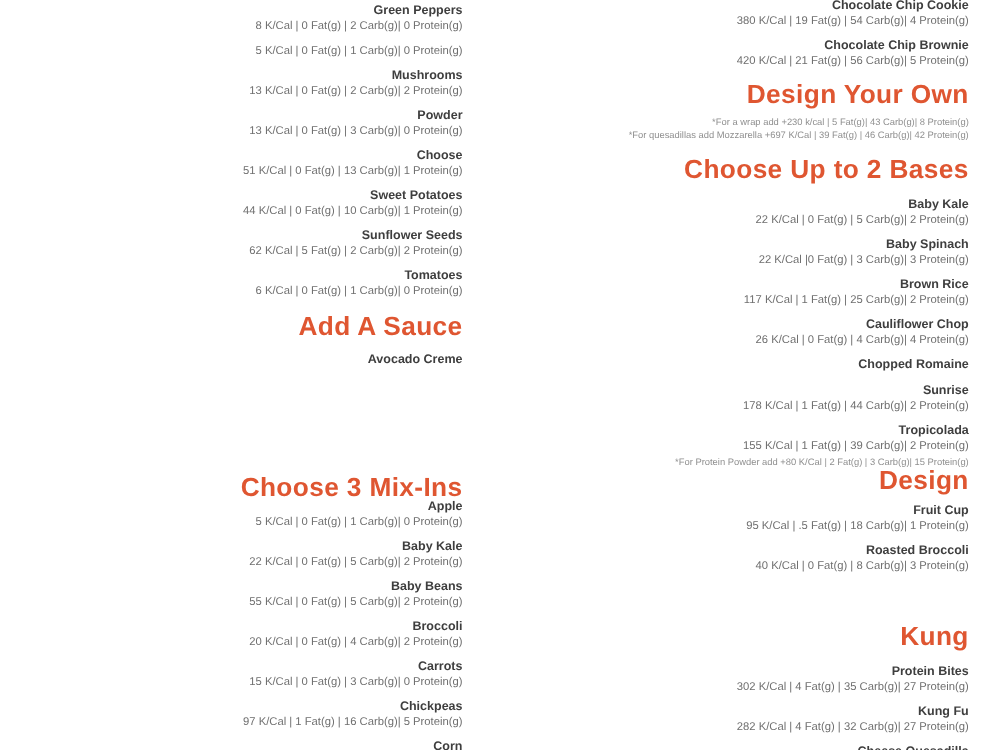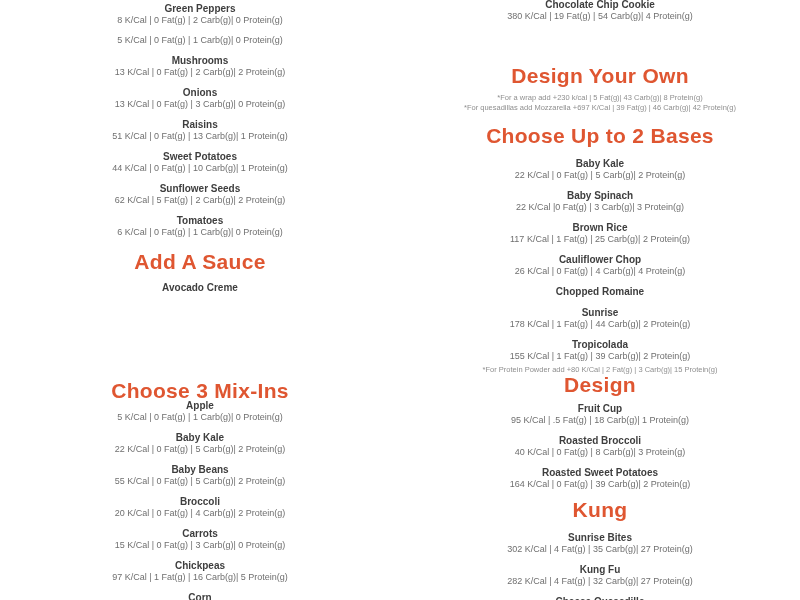--- a/index.html
+++ b/index.html
@@ -5,21 +5,21 @@
   html, body { margin: 0; padding: 0; }
   body {
     width: 800px;
     height: 600px;
     position: relative;
     overflow: hidden;
     background: #ffffff;
     font-family: "Liberation Sans", "DejaVu Sans", sans-serif;
   }
   .page { position: absolute; inset: 0; }
-  .col { position: absolute; top: 0; height: 580px; text-align: center; }
+  .col { position: absolute; top: 0; height: 580px; text-align: right; }
   .col-left  { left: 30px;  width: 340px; }
   .col-right { left: 425px; width: 350px; }
   .list, .header, .notes, .floating-note { position: absolute; left: 0; right: 0; }
   .menu-item { margin-bottom: 9px; }
   .item-name {
     font-size: 10px;
     font-weight: bold;
     line-height: 12px;
     color: var(--item_text, #3e3e3e);
   }
@@ -58,26 +58,26 @@
         <div class="menu-item">
           <div class="item-info">5 K/Cal | 0 Fat(g) | 1 Carb(g)| 0 Protein(g)</div>
         </div>
 
         <div class="menu-item">
           <div class="item-name">Mushrooms</div>
           <div class="item-info">13 K/Cal | 0 Fat(g) | 2 Carb(g)| 2 Protein(g)</div>
         </div>
 
         <div class="menu-item">
-          <div class="item-name">Onions</div>
+          <div class="item-name">Powder</div>
           <div class="item-info">13 K/Cal | 0 Fat(g) | 3 Carb(g)| 0 Protein(g)</div>
         </div>
 
         <div class="menu-item">
-          <div class="item-name">Raisins</div>
+          <div class="item-name">Choose</div>
           <div class="item-info">51 K/Cal | 0 Fat(g) | 13 Carb(g)| 1 Protein(g)</div>
         </div>
 
         <div class="menu-item">
           <div class="item-name">Sweet Potatoes</div>
           <div class="item-info">44 K/Cal | 0 Fat(g) | 10 Carb(g)| 1 Protein(g)</div>
         </div>
 
         <div class="menu-item">
           <div class="item-name">Sunflower Seeds</div>
@@ -144,20 +144,24 @@
 
   <div class="col col-right">
 
     <div class="list" style="top:-1px">
 
         <div class="menu-item">
           <div class="item-name">Chocolate Chip Cookie</div>
           <div class="item-info">380 K/Cal | 19 Fat(g) | 54 Carb(g)| 4 Protein(g)</div>
         </div>
 
+        <div class="menu-item">
+          <div class="item-name">Chocolate Chip Brownie</div>
+          <div class="item-info">420 K/Cal | 21 Fat(g) | 56 Carb(g)| 5 Protein(g)</div>
+        </div>
       </div>
 
     <div class="header" style="top:66px">Design Your Own</div>
 
     <div class="notes" style="top:93px">
       <div class="note">*For a wrap add +230 k/cal | 5 Fat(g)| 43 Carb(g)| 8 Protein(g)</div>
       <div class="note">*For quesadillas add Mozzarella +697 K/Cal | 39 Fat(g) | 46 Carb(g)| 42 Protein(g)</div>
     </div>
 
     <div class="header" style="top:126px">Choose Up to 2 Bases</div>
@@ -209,32 +213,28 @@
         <div class="menu-item">
           <div class="item-name">Fruit Cup</div>
           <div class="item-info">95 K/Cal | .5 Fat(g) | 18 Carb(g)| 1 Protein(g)</div>
         </div>
 
         <div class="menu-item">
           <div class="item-name">Roasted Broccoli</div>
           <div class="item-info">40 K/Cal | 0 Fat(g) | 8 Carb(g)| 3 Protein(g)</div>
         </div>
 
-        <div class="menu-item">
-          <div class="item-name">Roasted Sweet Potatoes</div>
-          <div class="item-info">164 K/Cal | 0 Fat(g) | 39 Carb(g)| 2 Protein(g)</div>
-        </div>
       </div>
 
     <div class="header" style="top:500px">Kung</div>
 
     <div class="list" style="top:532px">
 
         <div class="menu-item">
-          <div class="item-name">Sunrise Bites</div>
+          <div class="item-name">Protein Bites</div>
           <div class="item-info">302 K/Cal | 4 Fat(g) | 35 Carb(g)| 27 Protein(g)</div>
         </div>
 
         <div class="menu-item">
           <div class="item-name">Kung Fu</div>
           <div class="item-info">282 K/Cal | 4 Fat(g) | 32 Carb(g)| 27 Protein(g)</div>
         </div>
 
         <div class="menu-item">
           <div class="item-name">Cheese Quesadilla</div>

